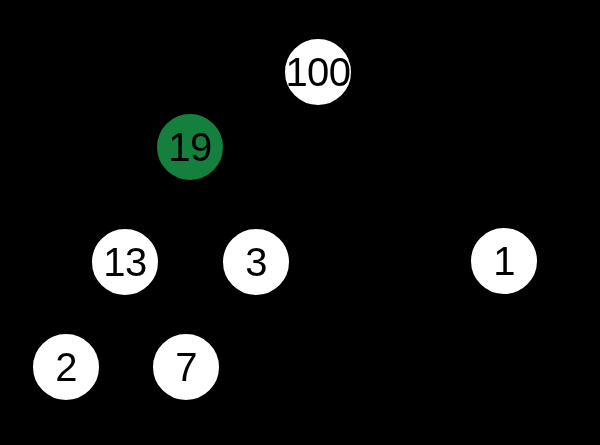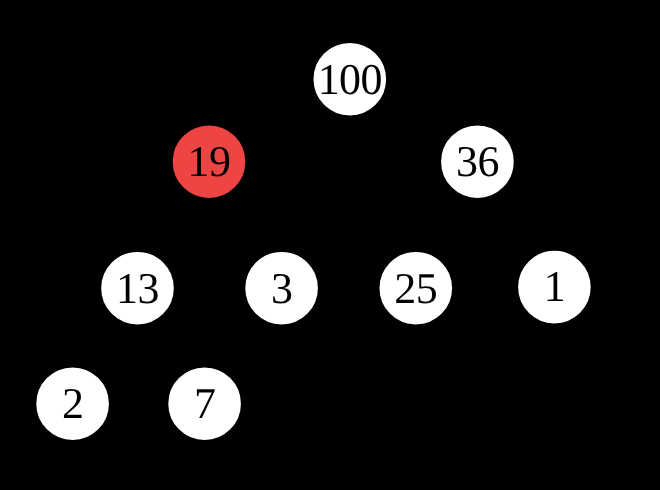--- a/index.html
+++ b/index.html
@@ -6,21 +6,21 @@
     margin: 0;
     padding: 0;
     background: #000000;
   }
   .canvas {
     position: relative;
     width: 600px;
     height: 445px;
     background: #000000;
     overflow: hidden;
-    font-family: Liberation Serif, serif;
+    font-family: Liberation Sans, sans-serif;
   }
   .node {
     position: absolute;
     box-sizing: border-box;
     width: 70px;
     height: 70px;
     border-radius: 50%;
     background: #ffffff;
     border: 2px solid #000000;
     display: flex;
@@ -35,34 +35,28 @@
     white-space: nowrap;
   }
 </style>
 </head>
 <body>
 
 <div class="canvas" style="background: rgb(0, 0, 0);">
     <div class="node" style="left: 283px; top: 37px; width: 70px; height: 70px; background: rgb(255, 255, 255); border-color: rgb(0, 0, 0);">
       <span style="color: rgb(0, 0, 0);">100</span>
     </div>
-    <div class="node" style="left: 155px; top: 112px; width: 70px; height: 70px; background: #ef4444; border-color: rgb(0, 0, 0);">
+    <div class="node" style="left: 155px; top: 112px; width: 70px; height: 70px; background: #15803d; border-color: rgb(0, 0, 0);">
       <span style="color: rgb(0, 0, 0);">19</span>
-    </div>
-    <div class="node" style="left: 399px; top: 112px; width: 70px; height: 70px; background: rgb(255, 255, 255); border-color: rgb(0, 0, 0);">
-      <span style="color: rgb(0, 0, 0);">36</span>
     </div>
     <div class="node" style="left: 90px; top: 227px; width: 70px; height: 70px; background: rgb(255, 255, 255); border-color: rgb(0, 0, 0);">
       <span style="color: rgb(0, 0, 0);">13</span>
     </div>
     <div class="node" style="left: 221px; top: 227px; width: 70px; height: 70px; background: rgb(255, 255, 255); border-color: rgb(0, 0, 0);">
       <span style="color: rgb(0, 0, 0);">3</span>
-    </div>
-    <div class="node" style="left: 343px; top: 227px; width: 70px; height: 70px; background: rgb(255, 255, 255); border-color: rgb(0, 0, 0);">
-      <span style="color: rgb(0, 0, 0);">25</span>
     </div>
     <div class="node" style="left: 469px; top: 226px; width: 70px; height: 70px; background: rgb(255, 255, 255); border-color: rgb(0, 0, 0);">
       <span style="color: rgb(0, 0, 0);">1</span>
     </div>
     <div class="node" style="left: 31px; top: 332px; width: 70px; height: 70px; background: rgb(255, 255, 255); border-color: rgb(0, 0, 0);">
       <span style="color: rgb(0, 0, 0);">2</span>
     </div>
     <div class="node" style="left: 151px; top: 332px; width: 70px; height: 70px; background: rgb(255, 255, 255); border-color: rgb(0, 0, 0);">
       <span style="color: rgb(0, 0, 0);">7</span>
     </div>

